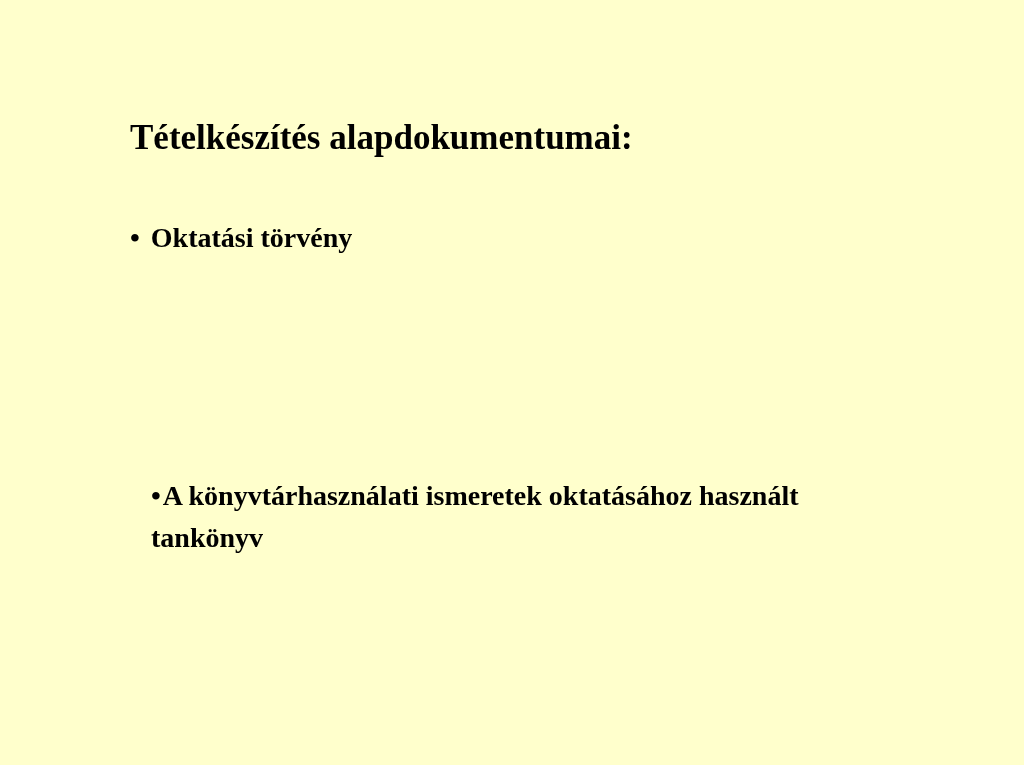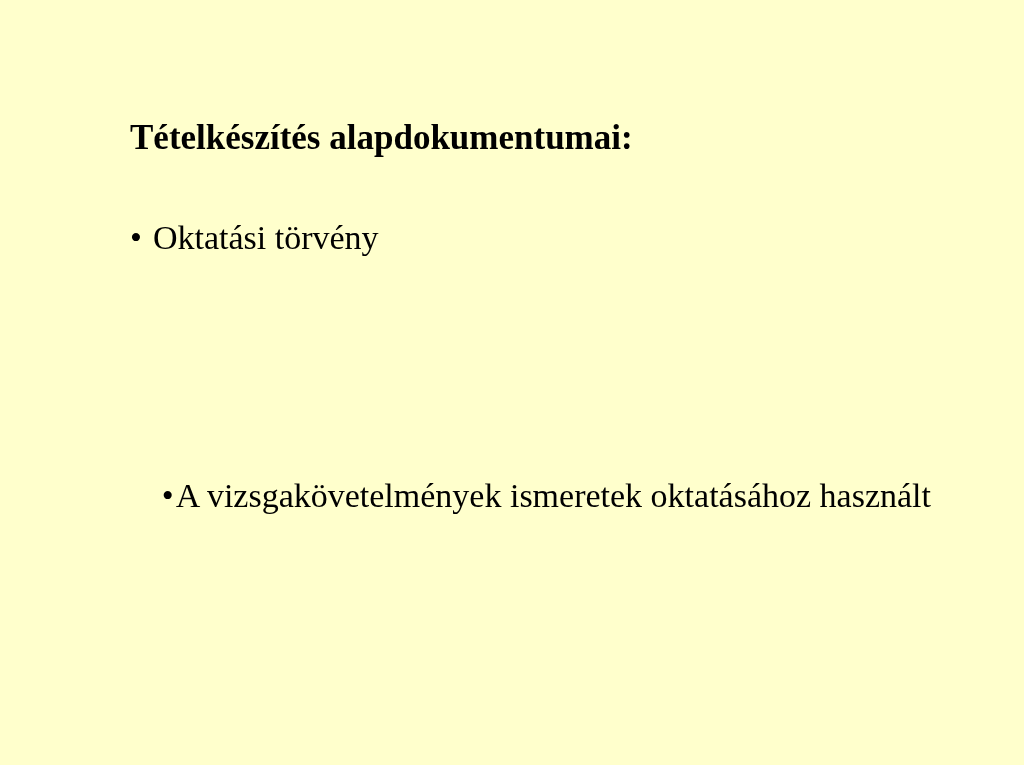--- a/index.html
+++ b/index.html
@@ -25,24 +25,23 @@
     margin: 0;
     font-size: 35px;
     font-weight: bold;
     line-height: 42px;
     letter-spacing: 0px;
     white-space: nowrap;
     text-align: center;
   }
   .bullet {
     position: absolute;
-    font-size: 34px;
-    font-weight: normal;
+    font-size: 28px;
+    font-weight: bold;
     line-height: 42px;
-    text-align: right;
   }
   .b1 { left: 130px; top: 217px; white-space: nowrap; }
   .b2 { left: 147px; top: 303px; white-space: nowrap; }
   .b3 { left: 147px; top: 387px; white-space: nowrap; }
   .b4 { left: 151px; top: 475px; width: 780px; }
   .marker { margin-right: 11px; }
   .marker.tight { margin-right: 2px; }
   .wrap-line { display: block; }
   .bottom-strip {
     position: absolute;
@@ -60,18 +59,19 @@
 
   <h1 class="title">Tételkészítés alapdokumentumai:</h1>
 
   <div class="bullet b1">
     <span class="marker">•</span><span>Oktatási törvény</span>
   </div>
 
 
 
   <div class="bullet b4">
-    <span class="marker tight">•</span><span>A vizsgakövetelmények ismeretek oktatásához használt</span>
+    <span class="marker tight">•</span><span>A könyvtárhasználati ismeretek oktatásához használt</span>
+    <span class="wrap-line">tankönyv</span>
   </div>
 
   <div class="bottom-strip"></div>
 
 </div>
 
 </body></html>

